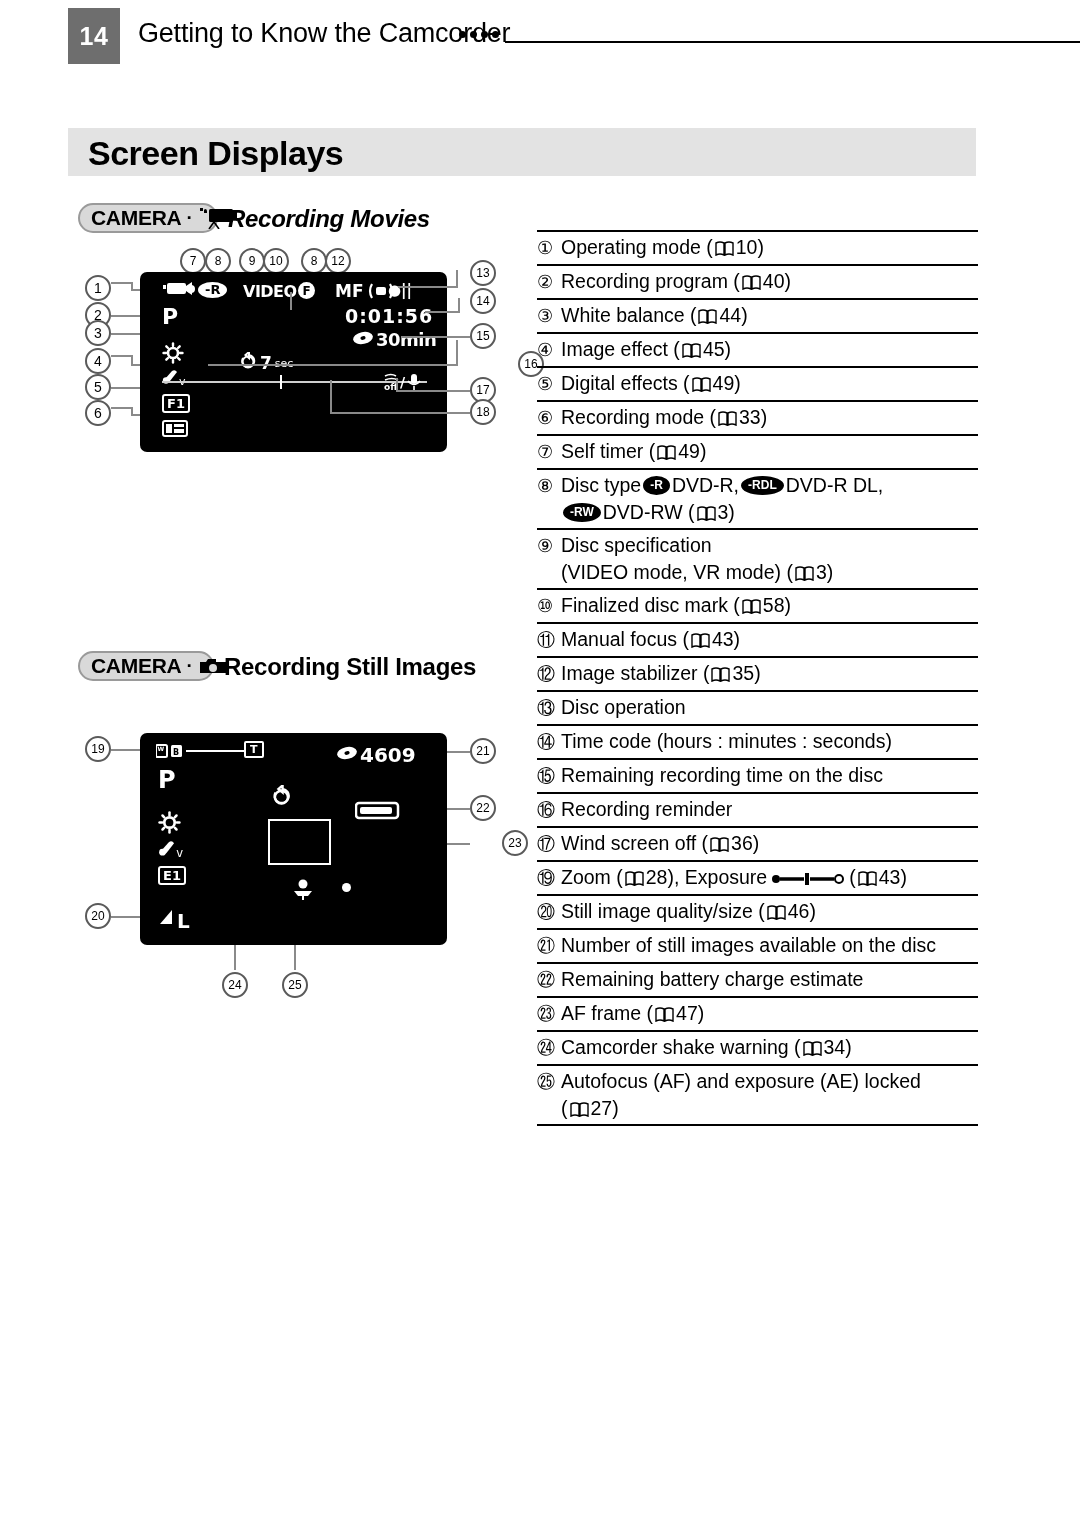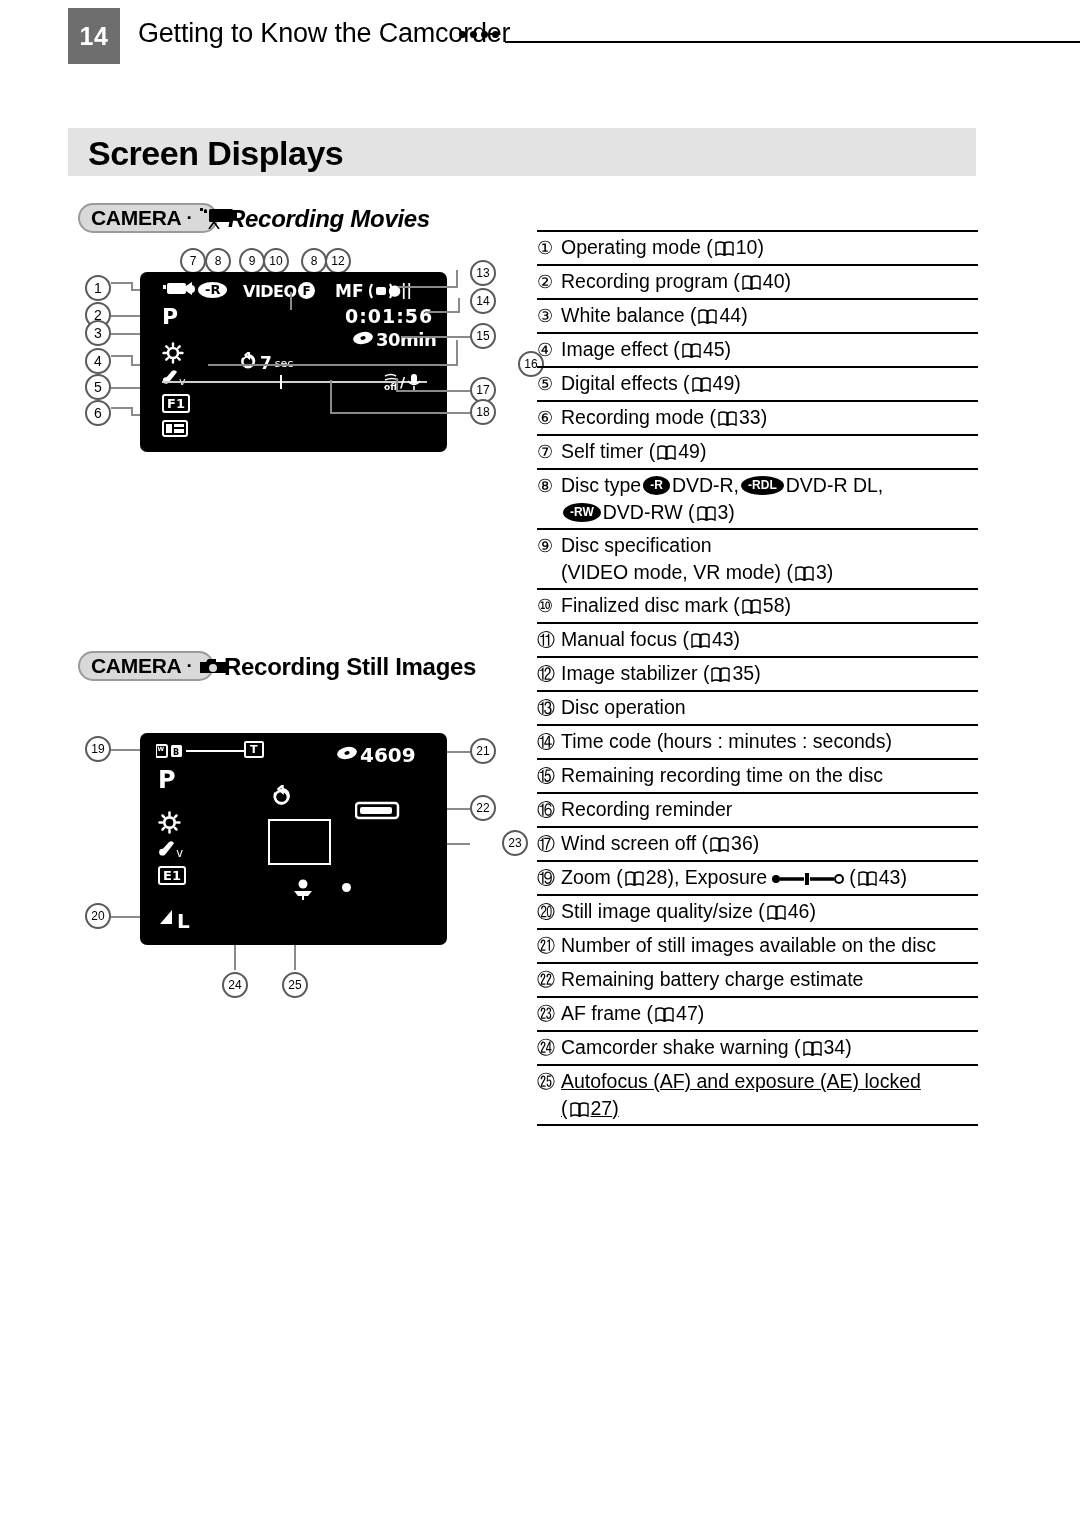--- a/index.html
+++ b/index.html
@@ -159,21 +159,21 @@
     width: 441px;
   }
   .legend-row {
     border-top: 2px solid #000;
     padding: 2px 0 3px 0;
     font-size: 19.5px;
     line-height: 26px;
     display: block;
     white-space: nowrap;
   }
-  .legend-row:last-child { border-bottom: 2px solid #000; text-decoration: underline; }
+  .legend-row:last-child { border-bottom: 2px solid #000; }
   .legend-num {
     display: inline-block;
     width: 24px;
     text-align: left;
     font-size: 18px;
   }
   .legend-sub {
     display: block;
     padding-left: 24px;
     white-space: nowrap;

